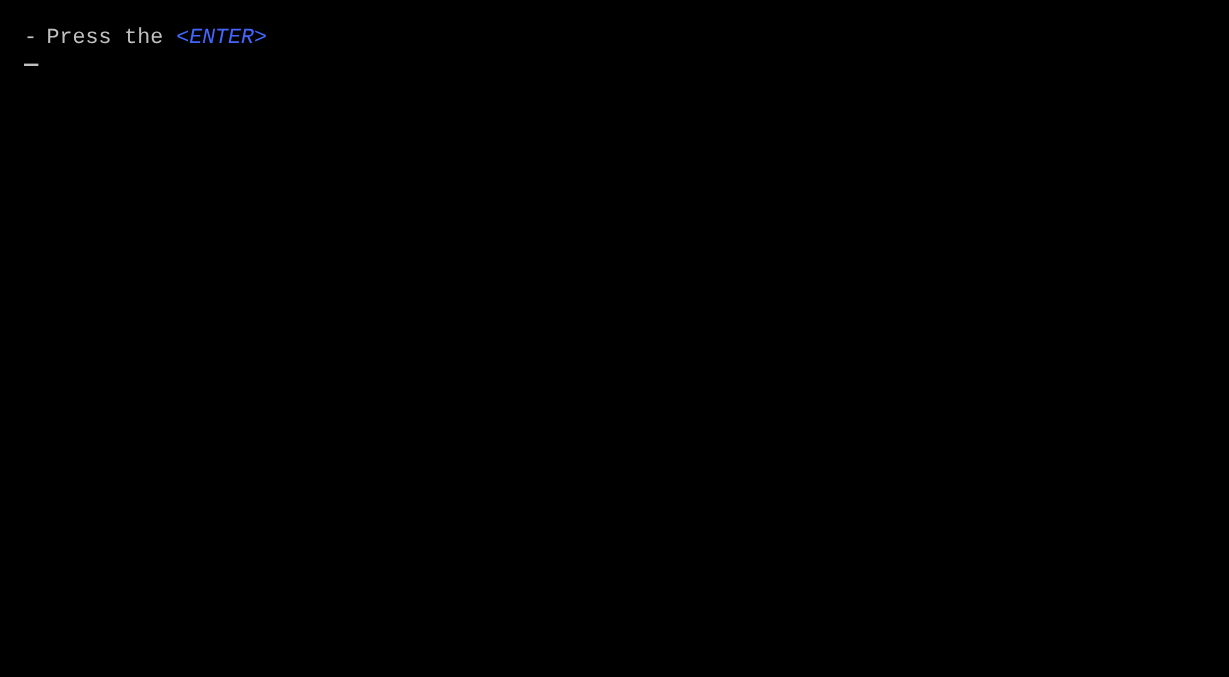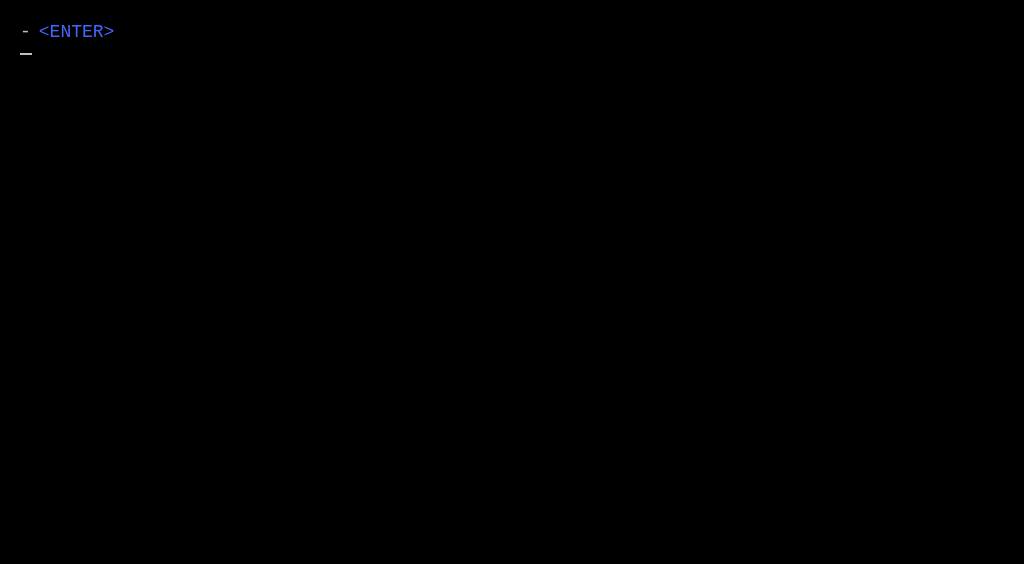--- a/index.html
+++ b/index.html
@@ -37,20 +37,21 @@
       color: #c0c0c0;
       margin-right: 8px;
     }
 
     .text-white {
       color: #c0c0c0;
     }
 
     .text-blue {
       color: #4466ff;
+      font-style: italic;
     }
 
     .cursor-line {
       margin-top: 8px;
       display: flex;
       align-items: center;
     }
 
     .cursor {
       display: inline-block;
@@ -59,18 +60,19 @@
       background-color: #c0c0c0;
       vertical-align: middle;
     }
   </style>
 </head>
 <body>
 
 <div class="terminal">
   <div class="line">
     <span class="dash">-</span>
+    <span class="text-white">Press the </span>
     <span class="text-blue">&lt;ENTER&gt;</span>
   </div>
   <div class="cursor-line">
     <span class="cursor"></span>
   </div>
 </div>
 
 </body></html>

